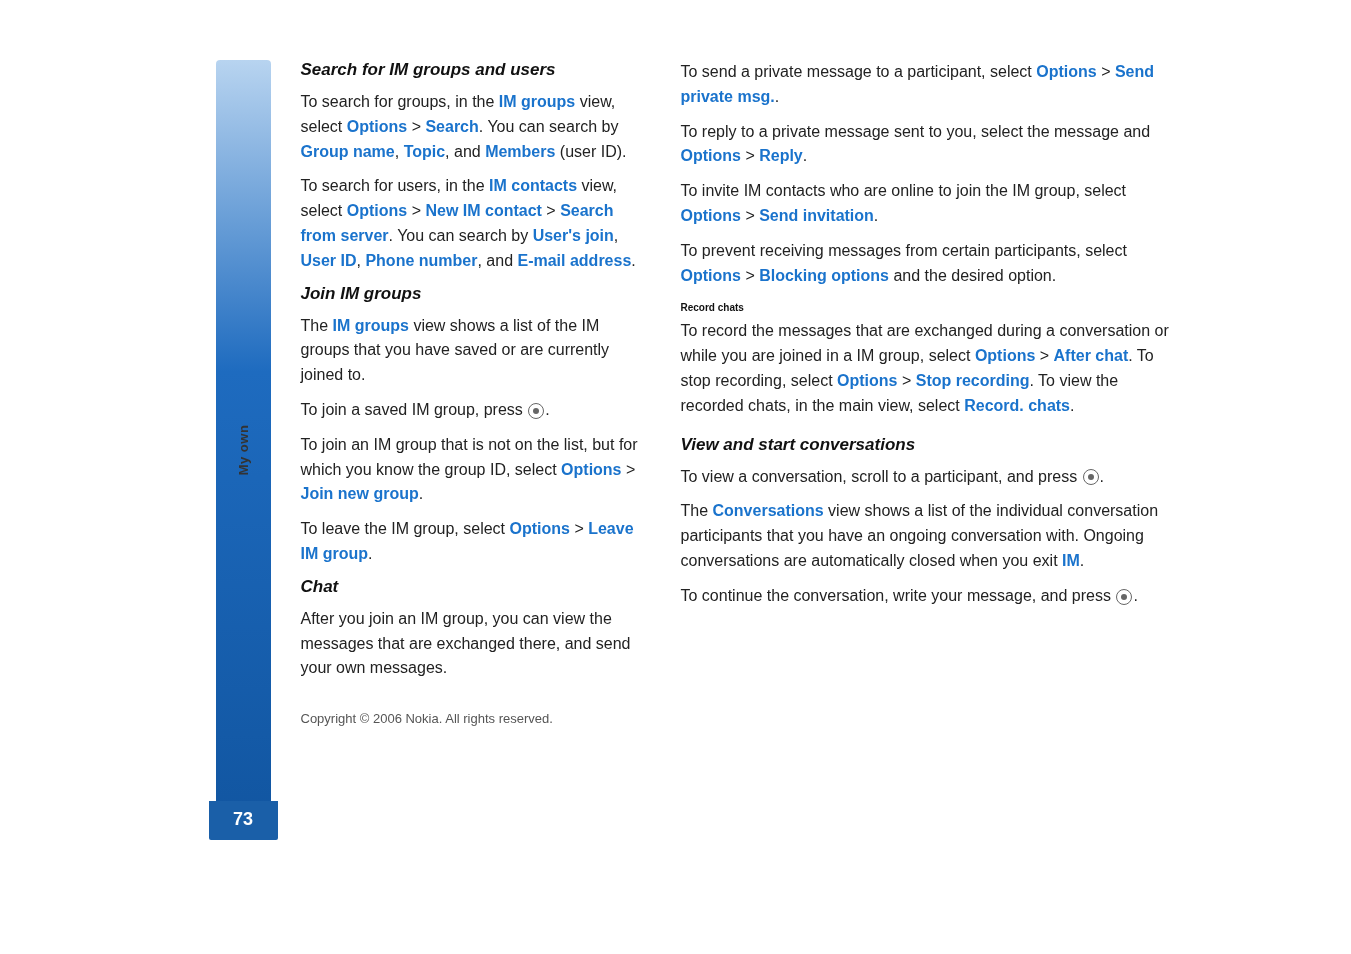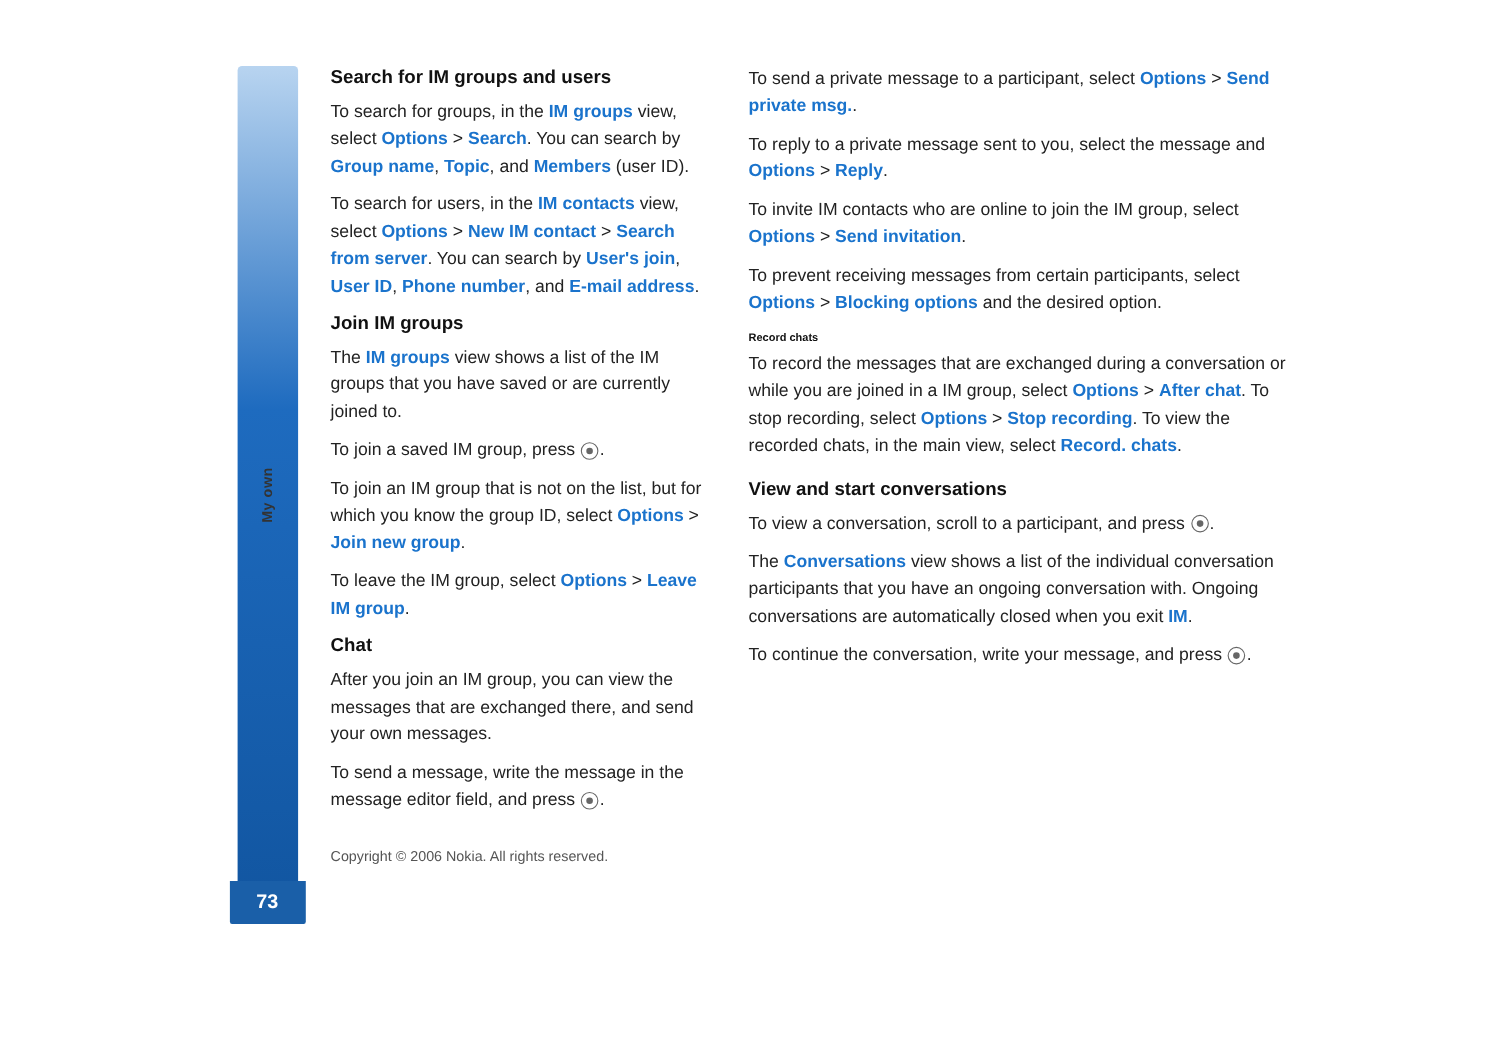--- a/index.html
+++ b/index.html
@@ -91,20 +91,21 @@
       flex: 1;
     }
 
     
     .section-heading {
       font-size: 17px;
       font-weight: bold;
       color: #111;
       margin-bottom: 10px;
       margin-top: 0;
+      font-style: italic;
     }
 
     .sub-heading {
       font-size: 10px;
       font-weight: bold;
       color: #111;
       margin-top: 14px;
       margin-bottom: 6px;
     }
 
@@ -198,23 +199,20 @@
         <p class="para">
           To leave the IM group, select <span class="link">Options</span> &gt; <span class="link">Leave IM group</span>.
         </p>
 
         <h2 class="section-heading">Chat</h2>
 
         <p class="para">
           After you join an IM group, you can view the messages that are exchanged there, and send your own messages.
         </p>
 
-        <p class="para">
-          To send a message, write the message in the message editor field, and press <span class="nav-icon"></span>.
-        </p>
 
         <div class="footer">
           <span>Copyright © 2006 Nokia. All rights reserved.</span>
         </div>
       </div>
 
       <div class="right-col">
 
         <p class="para">
           To send a private message to a participant, select <span class="link">Options</span> &gt; <span class="link">Send private msg.</span>.

